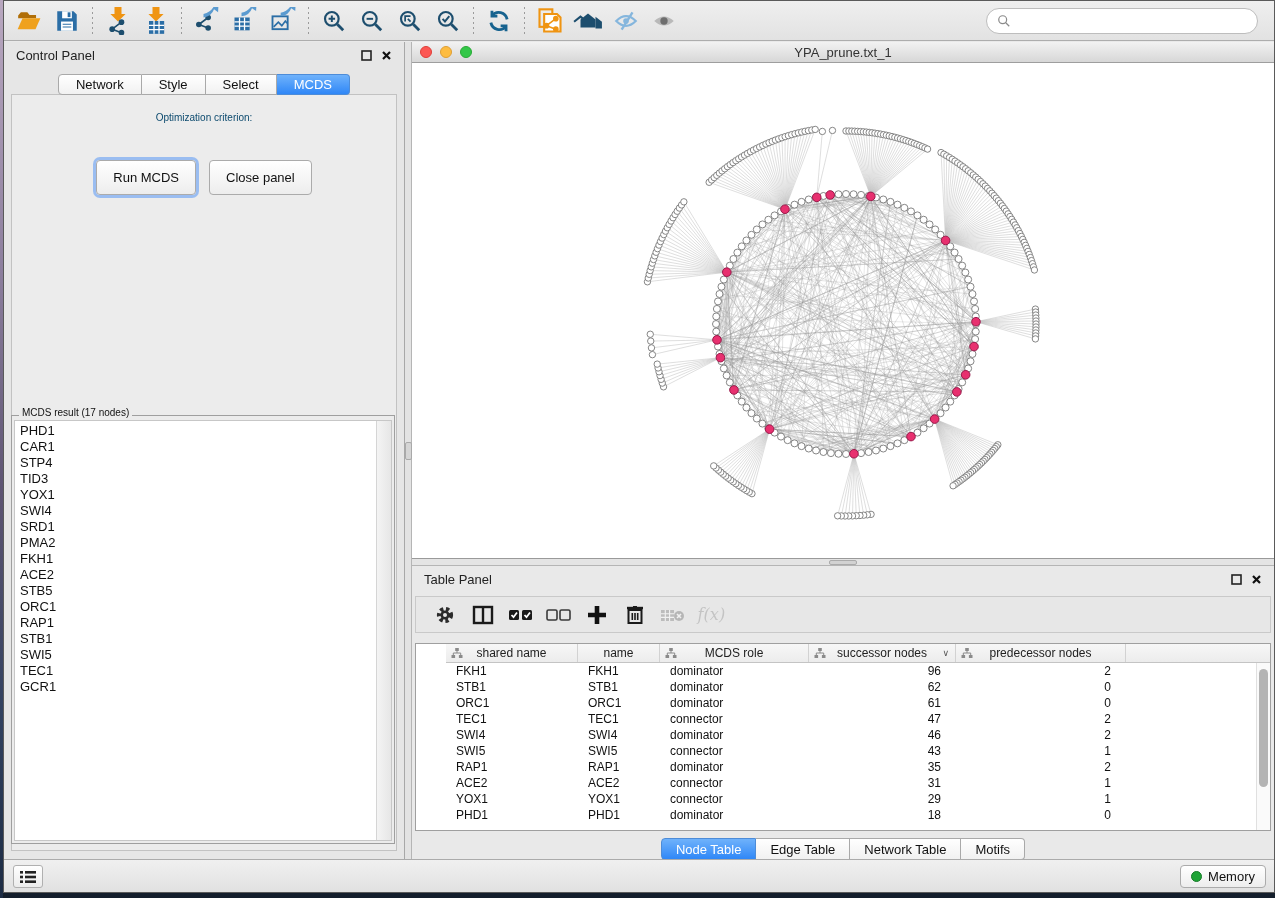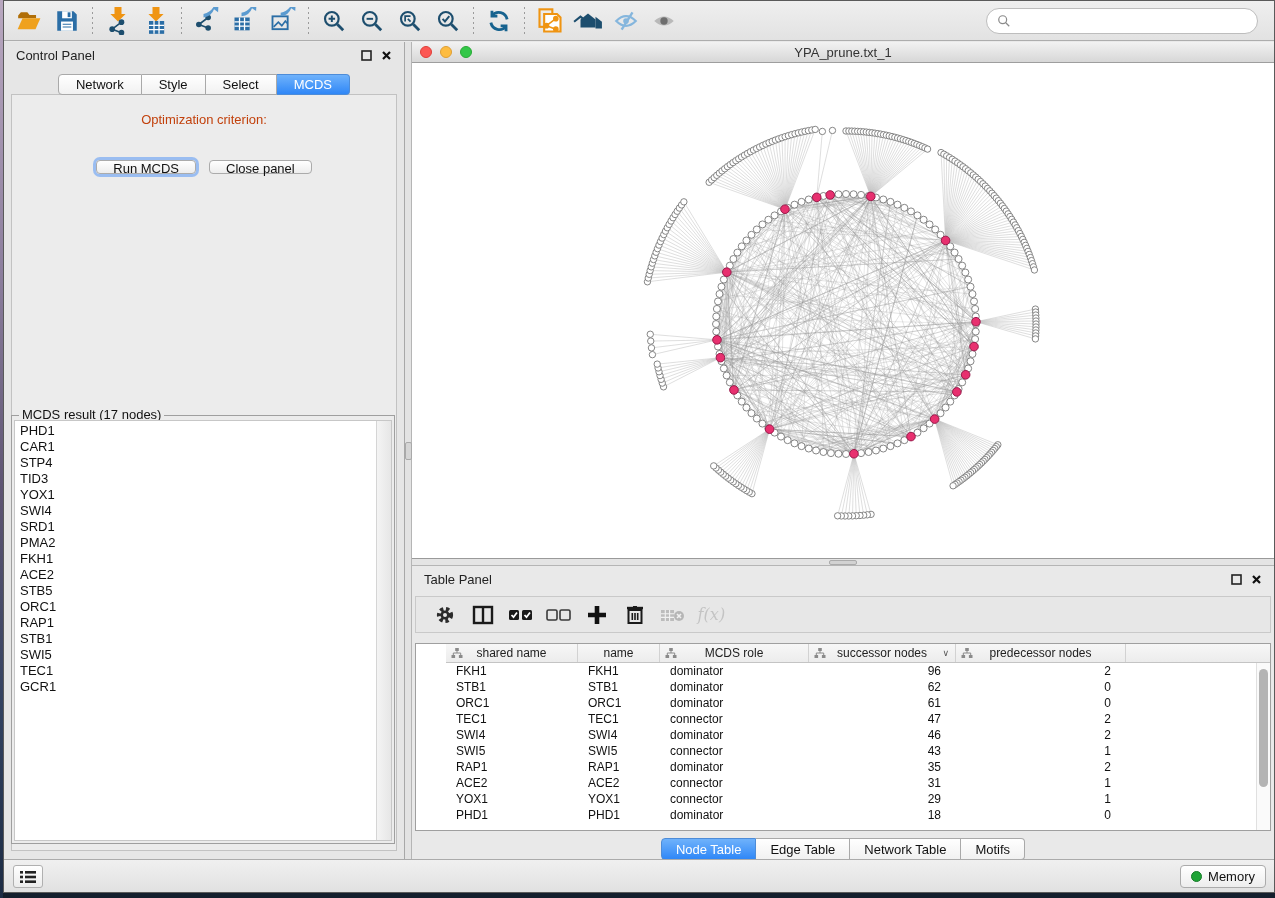--- a/index.html
+++ b/index.html
@@ -28,32 +28,32 @@
   .cp-header{position:absolute;left:0;right:0;top:0;height:26px;display:flex;align-items:center;padding:0 12px;}
   .cp-title{font-size:13px;color:#222;}
   .win-ctl{margin-left:auto;display:flex;gap:9px;align-items:center;}
   .cp-inner{position:absolute;left:7px;right:7px;top:52px;bottom:8px;background:#ececec;border:1px solid #c2c2c2;}
   .cp-tabs{position:absolute;left:0;right:0;top:32px;display:flex;justify-content:center;z-index:3;}
   .cp-tab{height:21px;padding:0 17px;display:flex;align-items:center;font-size:13px;background:linear-gradient(#ffffff,#f1f1f1);
     border:1px solid #a9a9a9;border-left:none;cursor:pointer;color:#111;}
   .cp-tab:first-child{border-left:1px solid #a9a9a9;border-radius:4px 0 0 4px;}
   .cp-tab:last-child{border-radius:0 4px 4px 0;}
   .cp-tab.active{background:linear-gradient(#6fb2fb,#2f87f7);color:#fff;border-color:#4d8cd8;}
-  .opt-label{position:absolute;top:70px;left:0;right:0;text-align:center;font-size:13px;color:#c2410c;}
+  .opt-label{position:absolute;top:70px;left:0;right:0;text-align:center;font-size:10px;color:#0c4a6e;}
   .dropdown{position:absolute;left:37px;right:37px;top:85px;height:23px;background:#fff;border:1px solid #ababab;
     border-radius:4px;display:flex;align-items:center;cursor:pointer;overflow:hidden;}
   .dropdown .dd-text{flex:1;font-size:13px;padding-left:9px;color:#111;white-space:nowrap;}
   .dd-stepper{width:19px;height:23px;background:linear-gradient(#7ab8fc,#2e86f7);border-radius:0 3px 3px 0;
     display:flex;flex-direction:column;align-items:center;justify-content:center;gap:1px;}
   .btn-row{position:absolute;top:118px;left:0;right:0;display:flex;justify-content:center;gap:13px;}
-  .mac-btn{height:14px;padding:0 16px;font-size:13px;color:#111;background:linear-gradient(#ffffff,#ededed);
+  .mac-btn{height:35px;padding:0 16px;font-size:13px;color:#111;background:linear-gradient(#ffffff,#ededed);
     border:1px solid #ababab;border-radius:4px;cursor:pointer;font-family:"Liberation Sans",sans-serif;}
   .mac-btn.focused{box-shadow:0 0 0 3px rgba(110,165,245,.65);}
   .groupbox{position:absolute;left:7px;right:9px;top:373px;bottom:15px;border:1px solid #9f9f9f;}
-  .groupbox legend, .gb-legend{position:absolute;top:-9px;left:7px;background:#ececec;padding:0 3px;font-size:13px;color:#111;}
+  .groupbox legend, .gb-legend{position:absolute;top:-9px;left:7px;background:#ececec;padding:0 3px;font-size:10px;color:#111;}
   .gb-list{position:absolute;left:2px;right:2px;top:4px;bottom:2px;background:#fff;border:1px solid #c7c7c7;overflow:hidden;}
   .gb-items{position:absolute;left:0;top:0;right:15px;bottom:0;padding:2px 0 0 5px;}
   .gb-item{font-size:13px;line-height:16px;color:#111;}
   .gb-scroll{position:absolute;right:0;top:0;bottom:0;width:15px;background:linear-gradient(90deg,#f4f4f4,#e6e6e6);border-left:1px solid #d5d5d5;}
 
   
   .v-splitter{position:absolute;left:401px;top:41px;width:7px;bottom:33px;background:#e3e3e3;border-right:1px solid #b5b5b5;}
   .v-grip{position:absolute;left:0;top:400px;width:7px;height:18px;background:#d5d5d5;border:1px solid #a9a9a9;border-radius:2px;}
   .right{position:absolute;left:408px;top:41px;right:0;bottom:33px;}
 

